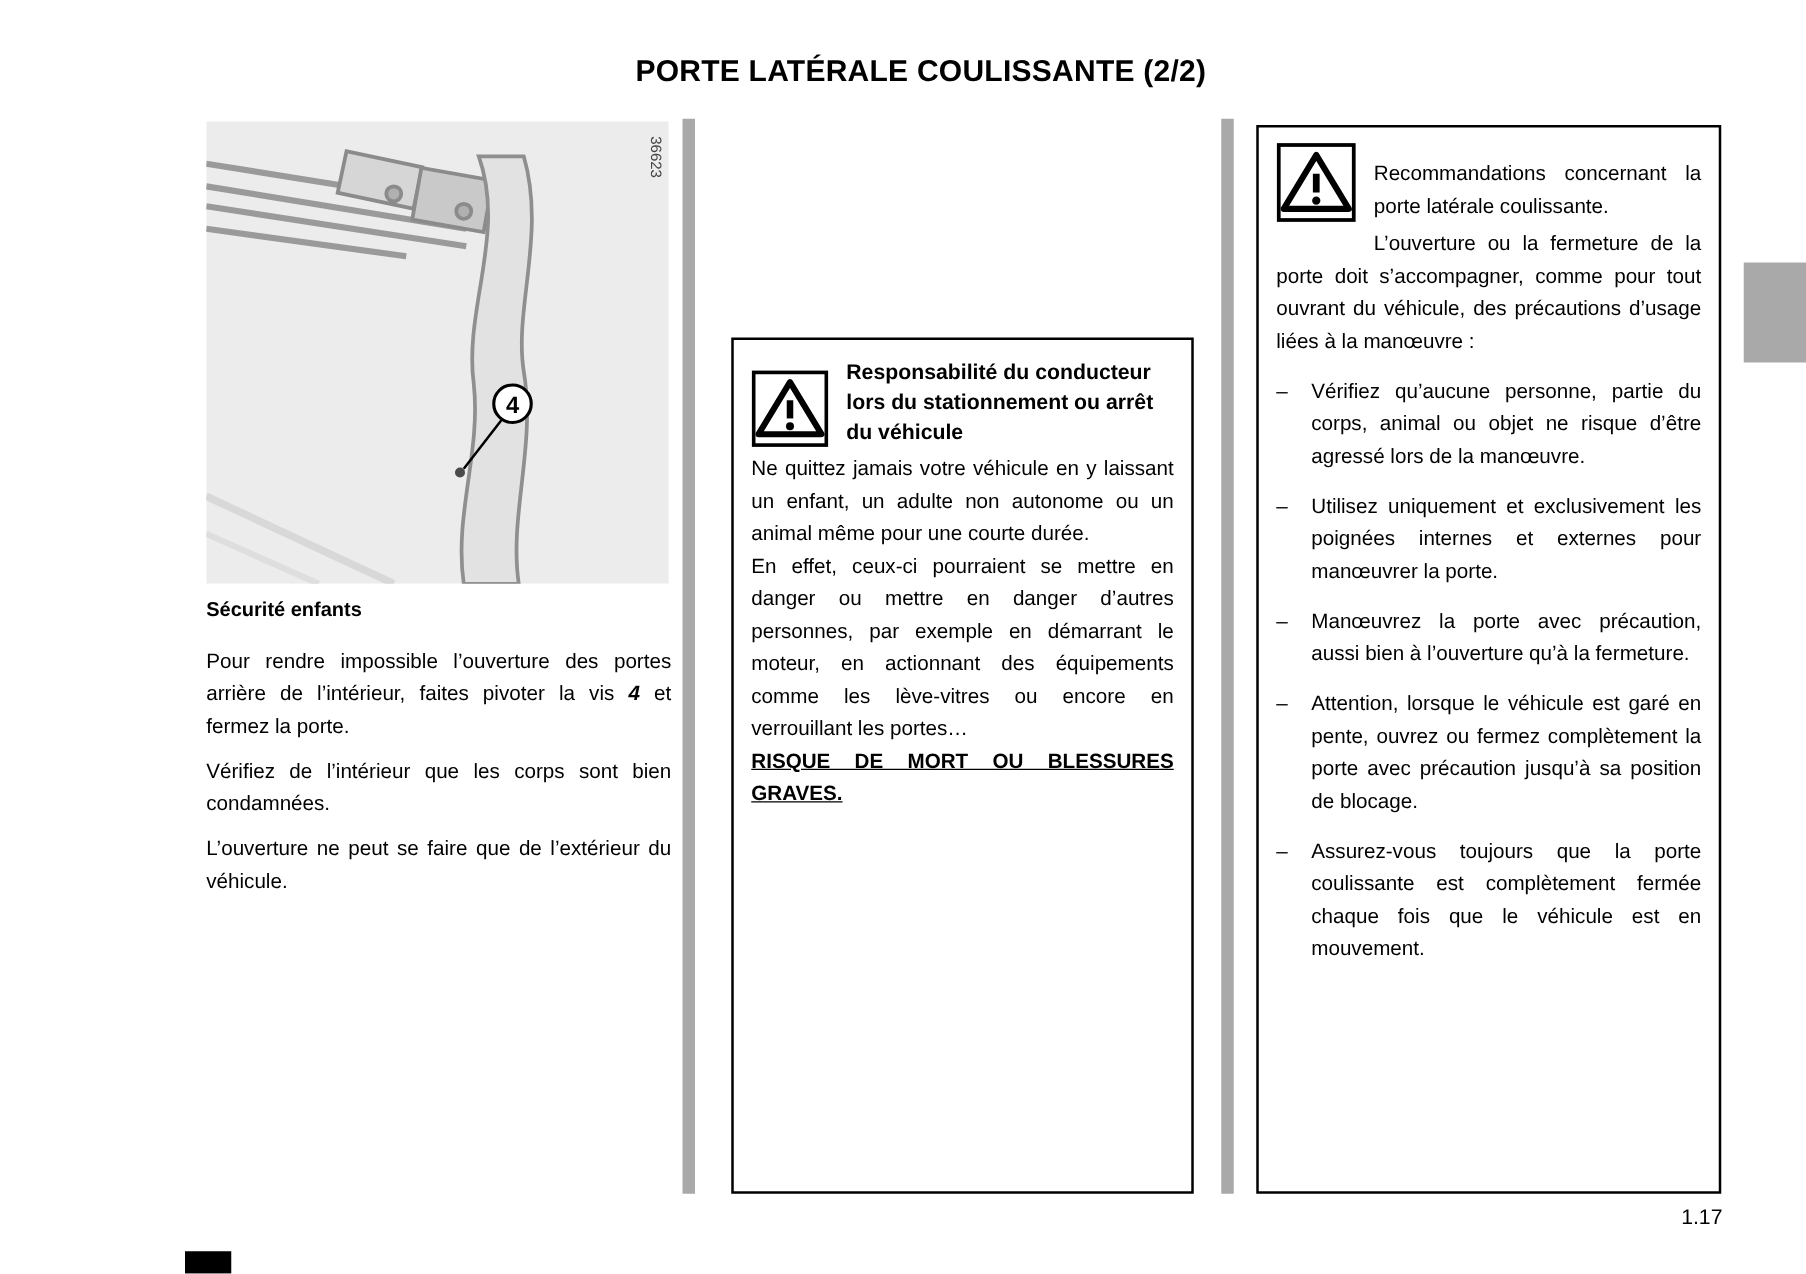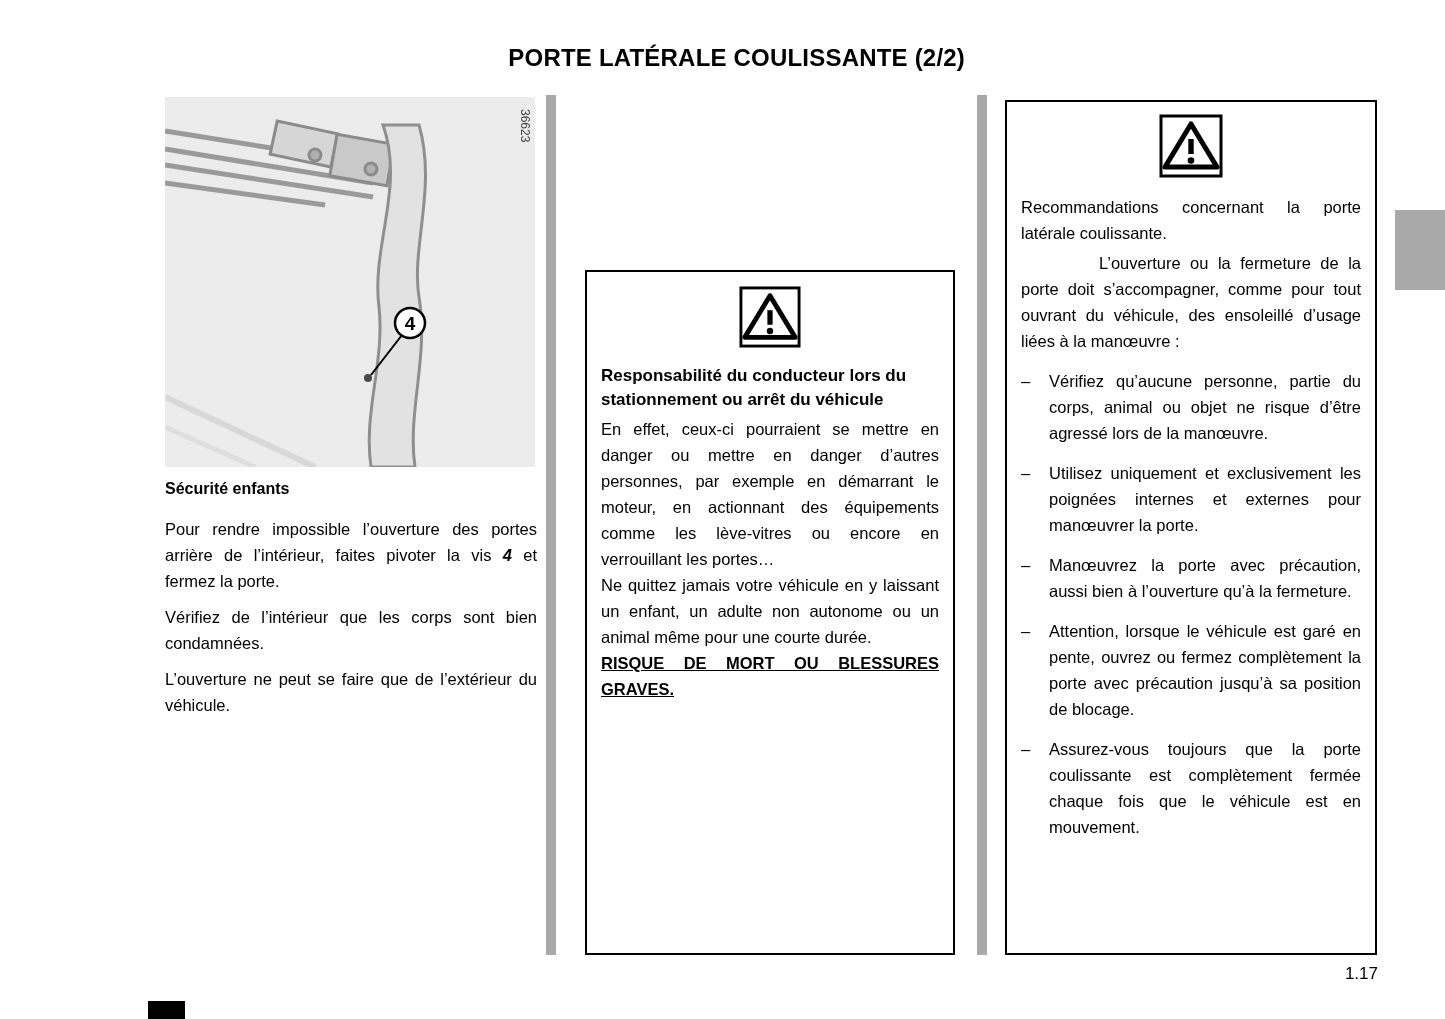--- a/index.html
+++ b/index.html
@@ -32,21 +32,21 @@
   .divider-left{left:546px;}
   .divider-right{left:977px;}
   
   .warn-box{
     position:absolute;border:2px solid #000;box-sizing:border-box;
     background:#fff;padding:12px 14px;
     font-size:16.5px;line-height:26px;text-align:justify;
   }
   .middle-box{left:585px;top:270px;width:370px;height:685px;}
   .right-box{left:1005px;top:100px;width:372px;height:855px;}
-  .box-header{display:flex;gap:14px;align-items:center;margin-bottom:4px;flex-direction:column;}
+  .box-header{display:flex;gap:14px;align-items:flex-end;margin-bottom:4px;}
   .warn-icon{flex:0 0 auto;width:64px;height:64px;}
   .middle-box .warn-icon{width:62px;height:62px;margin-top:2px;}
   .box-title{font-weight:bold;font-size:17px;line-height:24px;text-align:left;padding-top:2px;}
   .right-box .box-intro{font-size:16.5px;line-height:26px;text-align:justify;padding-top:2px;}
   .middle-box p{margin:0;}
   .warn-strong{font-weight:bold;margin-top:0;text-decoration:underline;}
   .right-box .lead{margin:4px 0 14px 0;text-indent:78px;}
   .bullets{list-style:none;margin:0;padding:0;}
   .bullets li{position:relative;padding-left:28px;margin-bottom:14px;}
   .bullets .dash{position:absolute;left:0;top:0;}
@@ -110,36 +110,36 @@
   <div class="warn-box middle-box">
     <div class="box-header">
       <svg class="warn-icon" viewBox="0 0 64 64">
         <rect x="2" y="2" width="60" height="60" fill="#fff" stroke="#000" stroke-width="3"></rect>
         <path d="M32 10 L58 53 L6 53 Z" fill="none" stroke="#000" stroke-width="5" stroke-linejoin="round"></path>
         <rect x="29.3" y="25" width="5.4" height="15" fill="#000"></rect>
         <circle cx="32" cy="46.5" r="3.3" fill="#000"></circle>
       </svg>
       <div class="box-title">Responsabilité du conducteur lors du stationnement ou arrêt du véhicule</div>
     </div>
+    <p>Ne quittez jamais votre véhicule en y laissant un enfant, un adulte non autonome ou un animal même pour une courte durée.</p>
     <p>En effet, ceux-ci pourraient se mettre en danger ou mettre en danger d’autres personnes, par exemple en démarrant le moteur, en actionnant des équipements comme les lève-vitres ou encore en verrouillant les portes…</p>
-    <p>Ne quittez jamais votre véhicule en y laissant un enfant, un adulte non autonome ou un animal même pour une courte durée.</p>
     <p class="warn-strong">RISQUE DE MORT OU BLESSURES GRAVES.</p>
   </div>
 
   <div class="warn-box right-box">
     <div class="box-header">
       <svg class="warn-icon" viewBox="0 0 64 64">
         <rect x="2" y="2" width="60" height="60" fill="#fff" stroke="#000" stroke-width="3"></rect>
         <path d="M32 10 L58 53 L6 53 Z" fill="none" stroke="#000" stroke-width="5" stroke-linejoin="round"></path>
         <rect x="29.3" y="25" width="5.4" height="15" fill="#000"></rect>
         <circle cx="32" cy="46.5" r="3.3" fill="#000"></circle>
       </svg>
       <div class="box-intro">Recommandations concernant la porte latérale coulissante.</div>
     </div>
-    <p class="lead">L’ouverture ou la fermeture de la porte doit s’accompagner, comme pour tout ouvrant du véhicule, des ensoleillé d’usage liées à la manœuvre :</p>
+    <p class="lead">L’ouverture ou la fermeture de la porte doit s’accompagner, comme pour tout ouvrant du véhicule, des précautions d’usage liées à la manœuvre :</p>
     <ul class="bullets">
       <li><span class="dash">–</span><span>Vérifiez qu’aucune personne, partie du corps, animal ou objet ne risque d’être agressé lors de la manœuvre.</span></li>
       <li><span class="dash">–</span><span>Utilisez uniquement et exclusivement les poignées internes et externes pour manœuvrer la porte.</span></li>
       <li><span class="dash">–</span><span>Manœuvrez la porte avec précaution, aussi bien à l’ouverture qu’à la fermeture.</span></li>
       <li><span class="dash">–</span><span>Attention, lorsque le véhicule est garé en pente, ouvrez ou fermez complètement la porte avec précaution jusqu’à sa position de blocage.</span></li>
       <li><span class="dash">–</span><span>Assurez-vous toujours que la porte coulissante est complètement fermée chaque fois que le véhicule est en mouvement.</span></li>
     </ul>
   </div>
 
   <div class="side-tab"></div>

